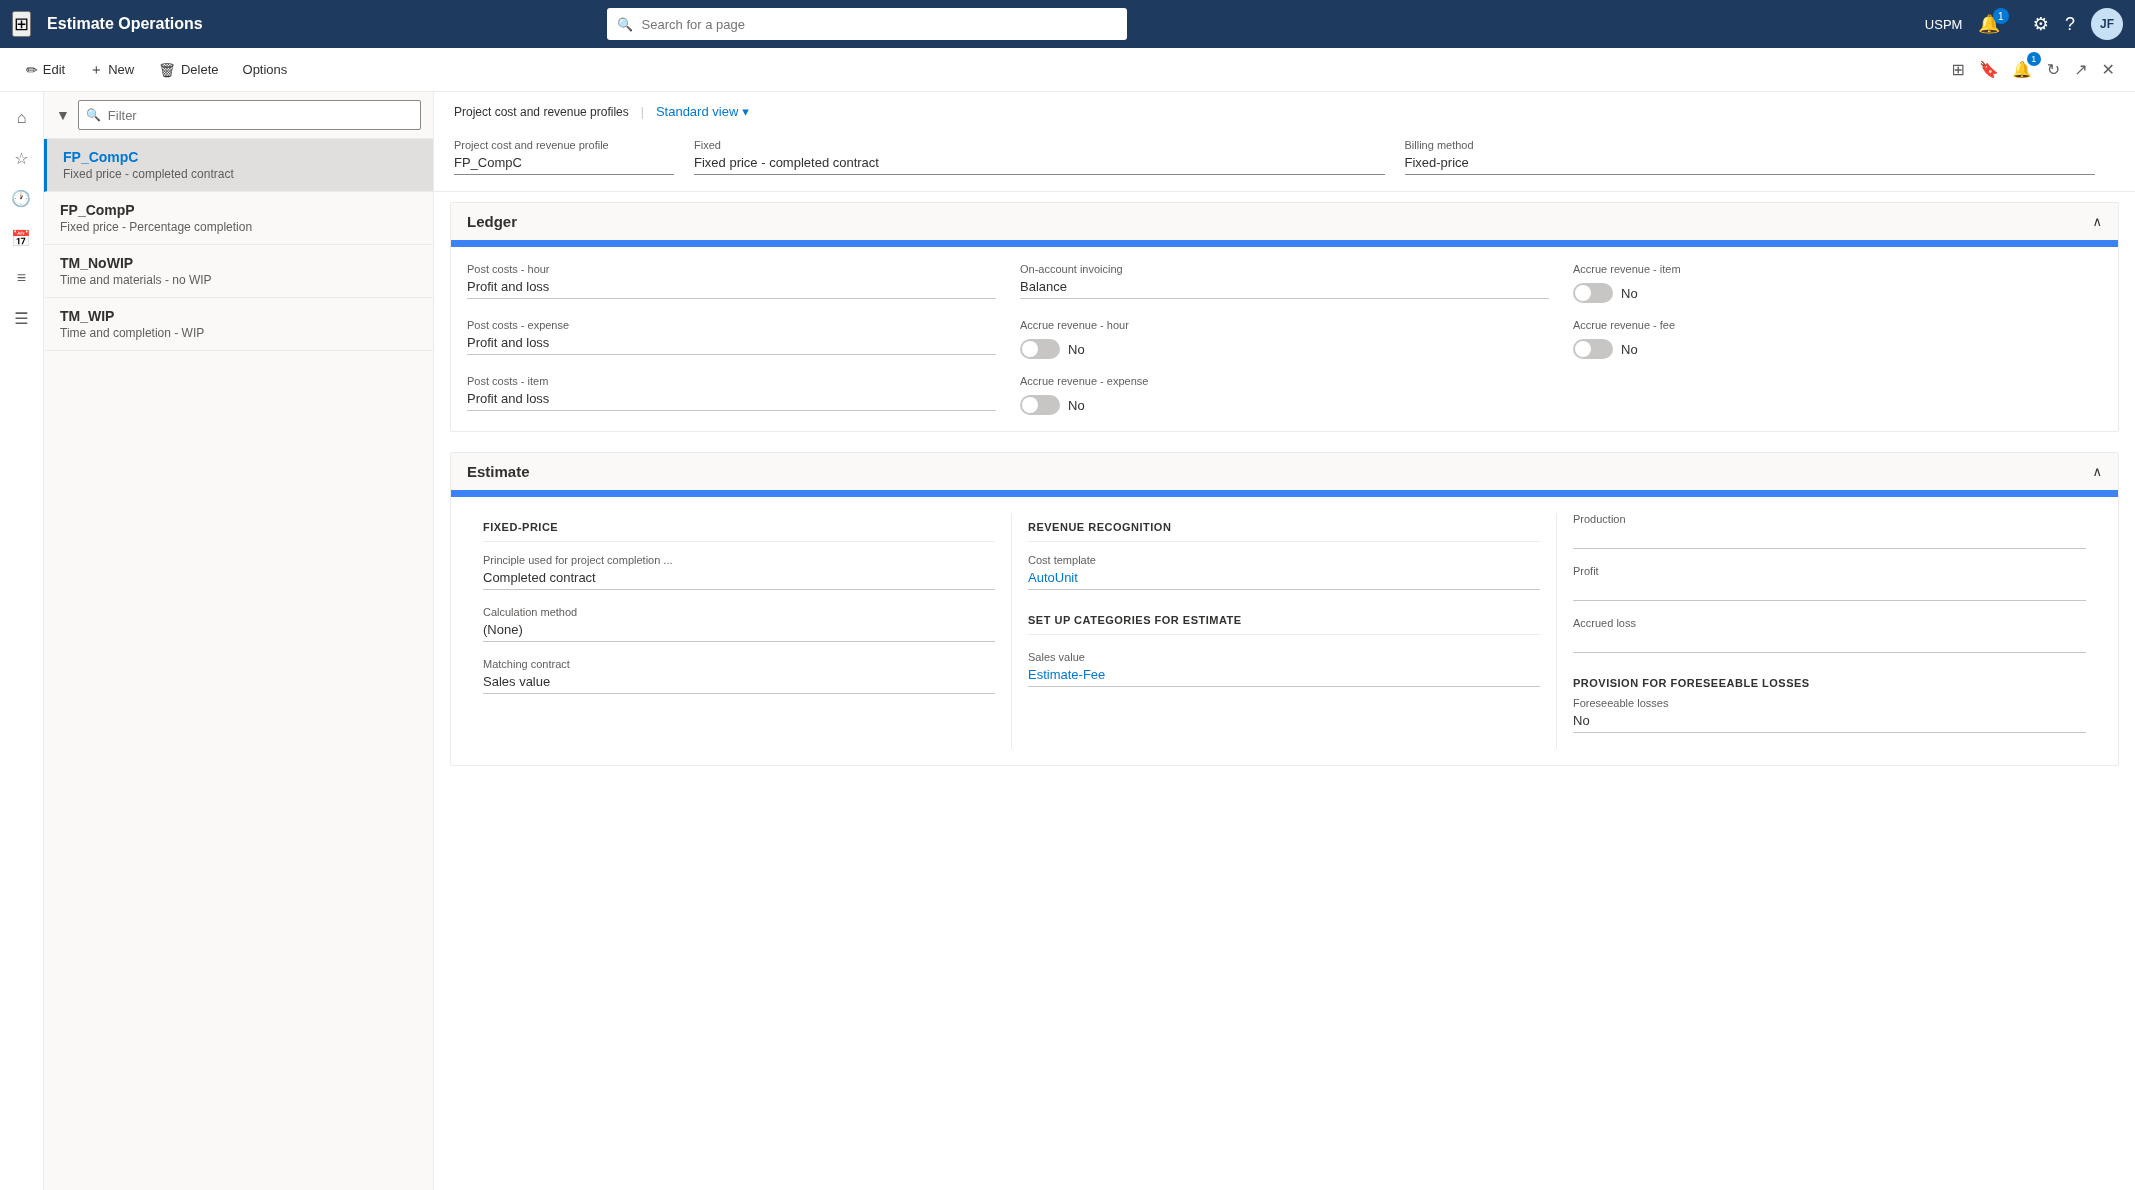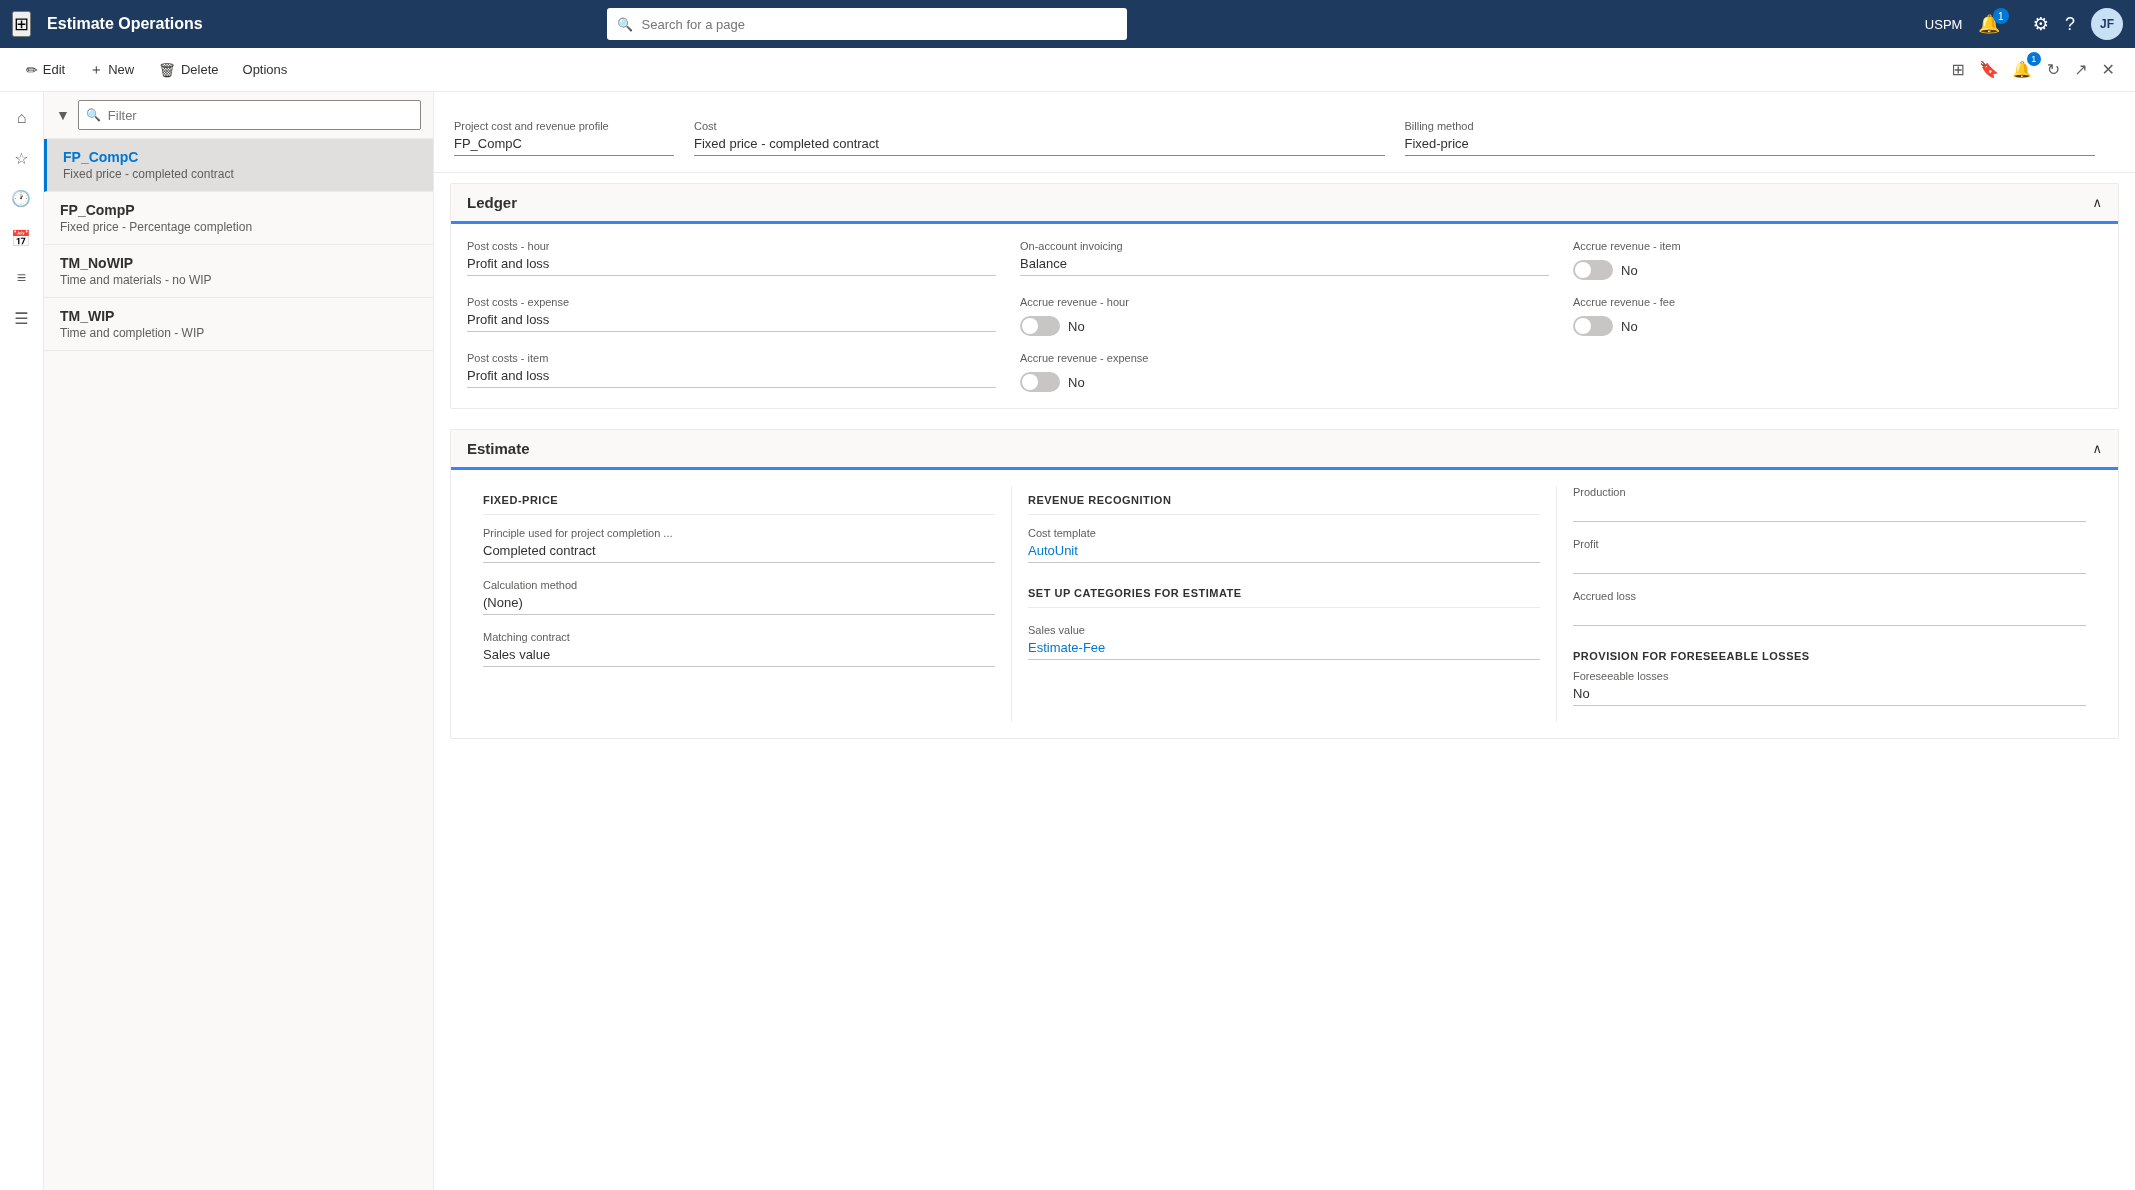--- a/index.html
+++ b/index.html
@@ -194,21 +194,21 @@
     .section {
       margin: 0 0 0 0;
       border: 1px solid #edebe9;
       margin: 10px 16px;
       border-radius: 2px;
     }
     .section-header {
       display: flex; align-items: center; justify-content: space-between;
       padding: 10px 16px;
       background: #faf9f8;
-      border-bottom: 3px solid #3b82f6;
+      border-bottom: 7px solid #3b82f6;
       cursor: pointer;
     }
     .section-title { font-size: 15px; font-weight: 600; color: #323130; }
     .section-body { padding: 16px; }
 
     
     .ledger-grid {
       display: grid;
       grid-template-columns: 1fr 1fr 1fr;
       gap: 16px 24px;
@@ -363,28 +363,36 @@
       <div class="sidebar-item">
         <div class="sidebar-item-name">TM_WIP</div>
         <div class="sidebar-item-desc">Time and completion - WIP</div>
       </div>
     </div>
   </div>
 
   <div class="content-area">
 
     <div class="content-header">
+      <div class="breadcrumb-row">
+        <span class="breadcrumb-link">Project cost and revenue profiles</span>
+        <span class="pipe">|</span>
+        <button class="std-view">
+          <span>Standard view</span>
+          <span>▾</span>
+        </button>
+      </div>
 
       <div class="profile-form">
         <div class="form-field">
           <div class="form-field-label">Project cost and revenue profile</div>
           <div class="form-field-value">FP_CompC</div>
         </div>
         <div class="form-field">
-          <div class="form-field-label">Cost</div>
+          <div class="form-field-label">Fixed</div>
           <div class="form-field-value">Fixed price - completed contract</div>
         </div>
         <div class="form-field">
           <div class="form-field-label">Billing method</div>
           <div class="form-field-value">Fixed-price</div>
         </div>
       </div>
     </div>
 
     <div class="section">

